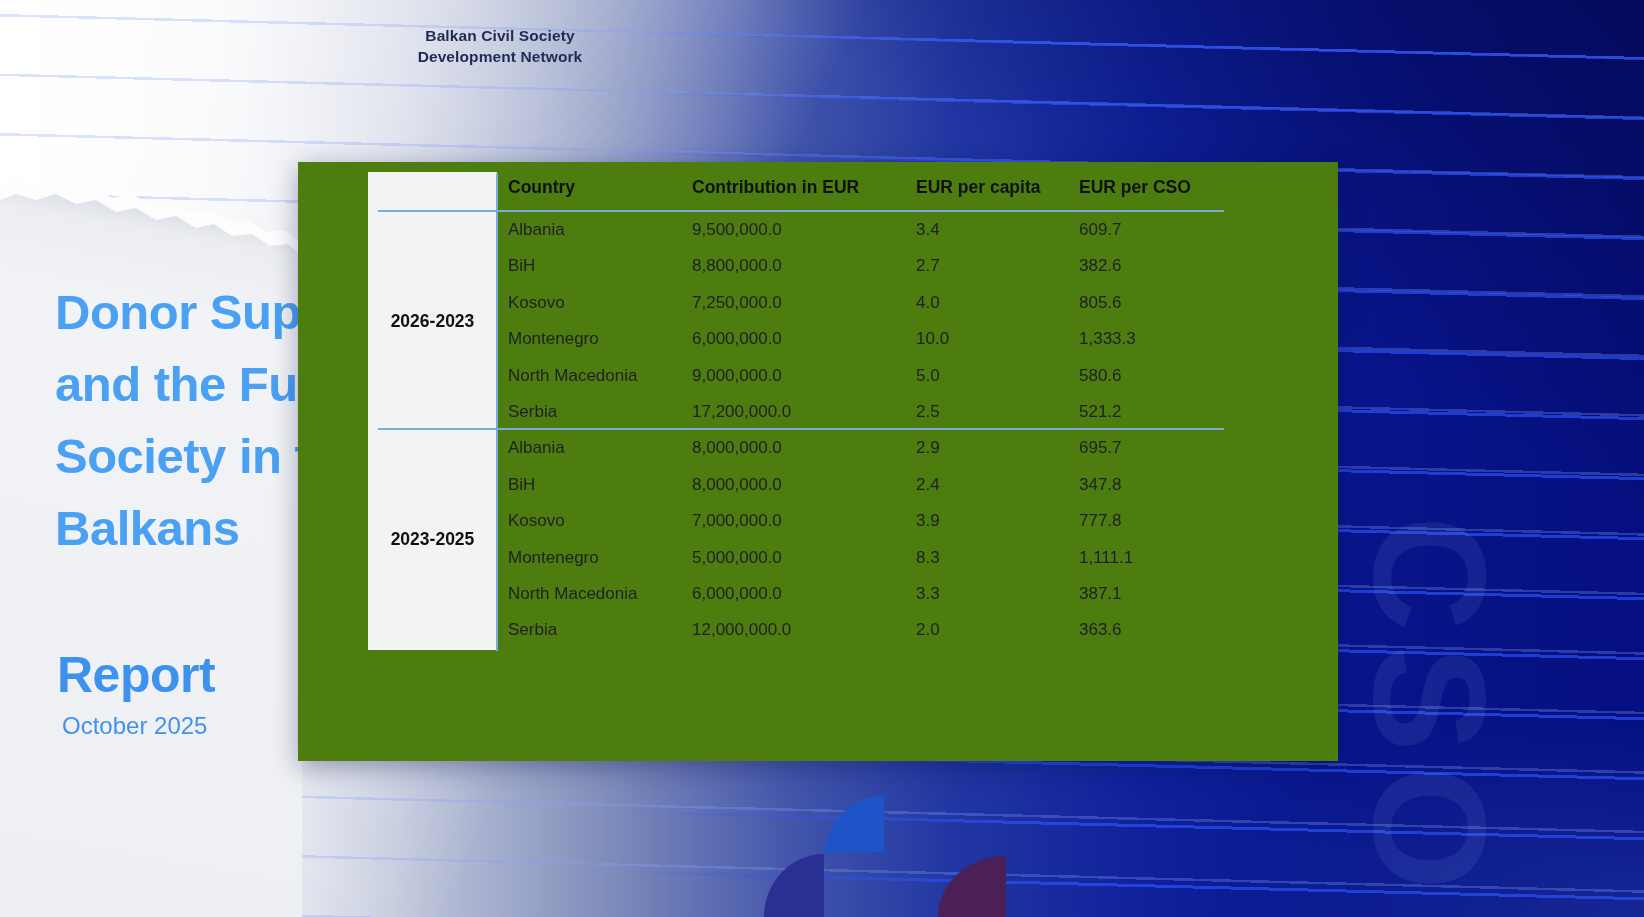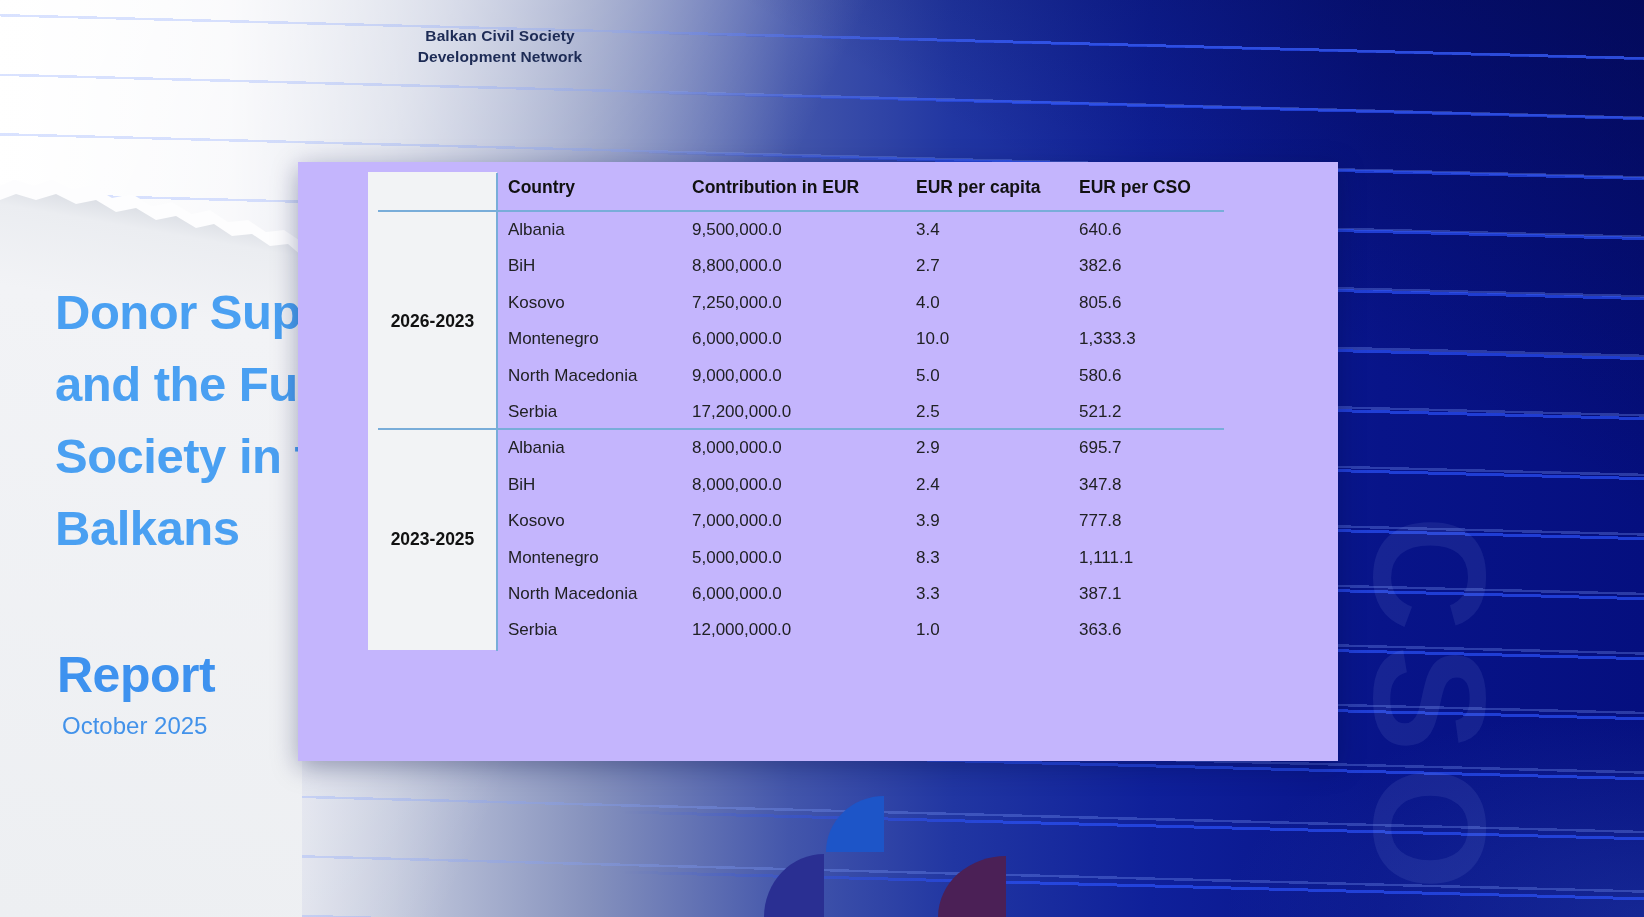--- a/index.html
+++ b/index.html
@@ -41,21 +41,21 @@
     background:linear-gradient(190deg,#b2b7c4 0 30px,#d0d4dc 42px,#ebedf1 80px,#f2f3f6 160px,#edeff2 100%);
     clip-path:polygon(0 24px,16px 18px,36px 24px,56px 18px,76px 28px,96px 24px,116px 36px,136px 32px,156px 44px,176px 40px,196px 52px,214px 48px,232px 60px,252px 58px,270px 70px,288px 68px,302px 80px,302px 741px,0 741px);}
   .title{left:55px;top:100px;width:400px;}
   .title-line{font-size:49px;line-height:72px;font-weight:800;letter-spacing:-.5px;color:#4aa0f2;white-space:nowrap;}
   .report{left:57px;top:470px;font-size:50px;font-weight:800;letter-spacing:-.5px;color:#3e92ef;}
   .date{left:62px;top:536px;font-size:24px;font-weight:400;color:#4292ea;}
   
   .logo{left:340px;top:9px;width:320px;text-align:center;color:#1d2b55;
     font-size:15.5px;line-height:21px;font-weight:700;letter-spacing:.1px;margin-top:16px;}
   
-  .card{left:298px;top:162px;width:1040px;height:599px;background:#c4b5fd;
+  .card{left:298px;top:162px;width:1040px;height:599px;background:#4d7c0f;
     box-shadow:0 6px 24px rgba(5,15,70,.35);}
   .pcol-band{left:70px;top:10px;width:129px;height:478px;background:#f2f3f5;}
   .vline{left:198px;top:11px;width:2px;height:478px;background:#79add9;}
   .hline{height:2px;left:80px;width:846px;background:#79add9;}
   .h1{top:48px;} .h2{top:266px;}
   .th{top:15px;font-size:17.5px;font-weight:700;color:#111;white-space:nowrap;}
   .c-country{left:210px;} .c-contrib{left:394px;} .c-capita{left:618px;} .c-cso{left:781px;}
   .trow{position:absolute;left:0;width:100%;height:36.4px;}
   .tcell{position:absolute;line-height:36.4px;font-size:17px;color:#202124;white-space:nowrap;}
   .period{left:70px;width:129px;text-align:center;font-size:17.5px;font-weight:700;color:#111;}
@@ -108,21 +108,21 @@
     <div class="abs th c-cso">EUR per CSO</div>
 
     <div class="abs period p1">2026-2023</div>
     <div class="abs period p2">2023-2025</div>
 
     <div id="rows">
         <div class="trow" style="top: 50px;">
           <div class="tcell c-country">Albania</div>
           <div class="tcell c-contrib">9,500,000.0</div>
           <div class="tcell c-capita">3.4</div>
-          <div class="tcell c-cso">640.6</div>
+          <div class="tcell c-cso">609.7</div>
         </div>
         <div class="trow" style="top: 86.4px;">
           <div class="tcell c-country">BiH</div>
           <div class="tcell c-contrib">8,800,000.0</div>
           <div class="tcell c-capita">2.7</div>
           <div class="tcell c-cso">382.6</div>
         </div>
         <div class="trow" style="top: 122.8px;">
           <div class="tcell c-country">Kosovo</div>
           <div class="tcell c-contrib">7,250,000.0</div>
@@ -173,18 +173,18 @@
         </div>
         <div class="trow" style="top: 414px;">
           <div class="tcell c-country">North Macedonia</div>
           <div class="tcell c-contrib">6,000,000.0</div>
           <div class="tcell c-capita">3.3</div>
           <div class="tcell c-cso">387.1</div>
         </div>
         <div class="trow" style="top: 450.4px;">
           <div class="tcell c-country">Serbia</div>
           <div class="tcell c-contrib">12,000,000.0</div>
-          <div class="tcell c-capita">1.0</div>
+          <div class="tcell c-capita">2.0</div>
           <div class="tcell c-cso">363.6</div>
         </div>
       </div>
   </div>
 </div>
 
 </body></html>

